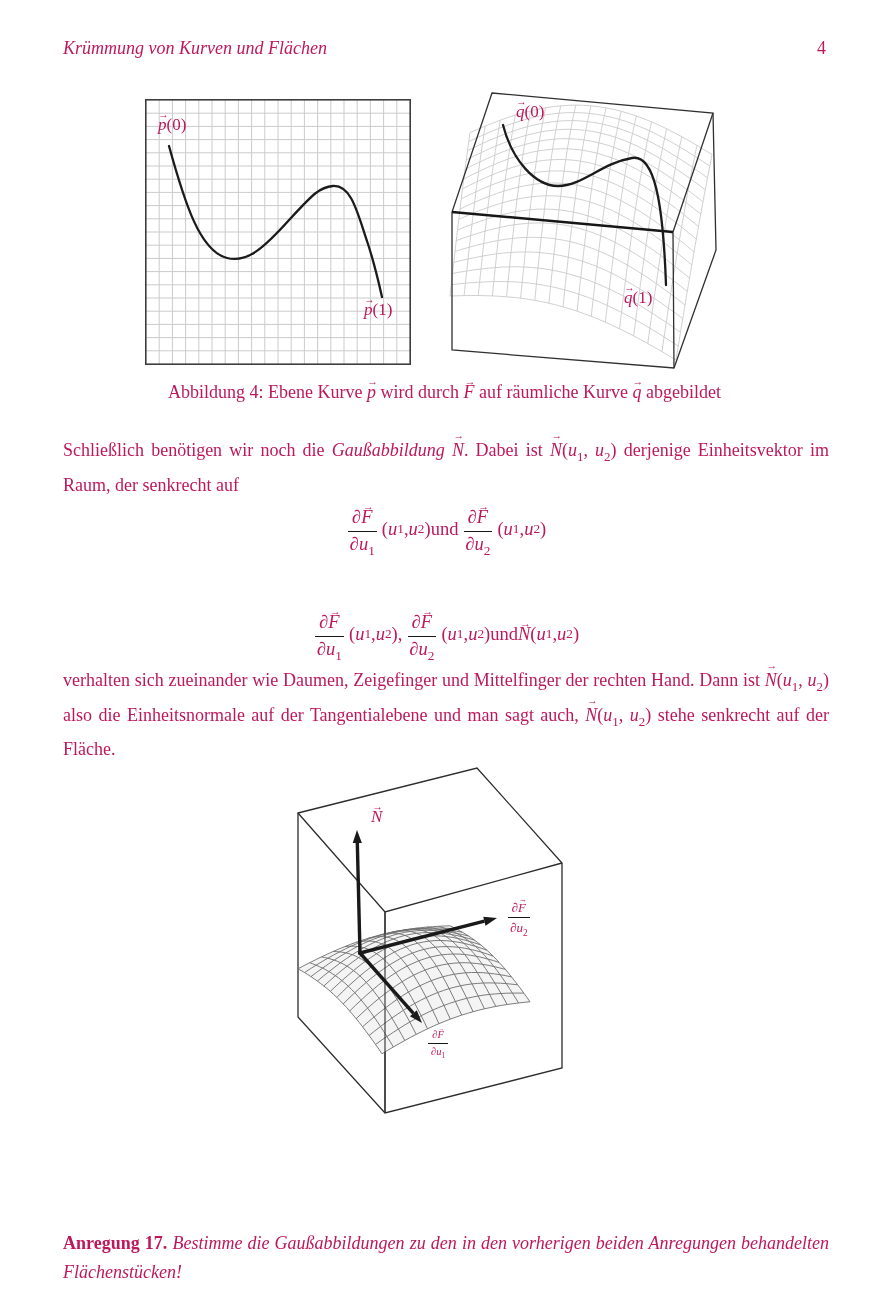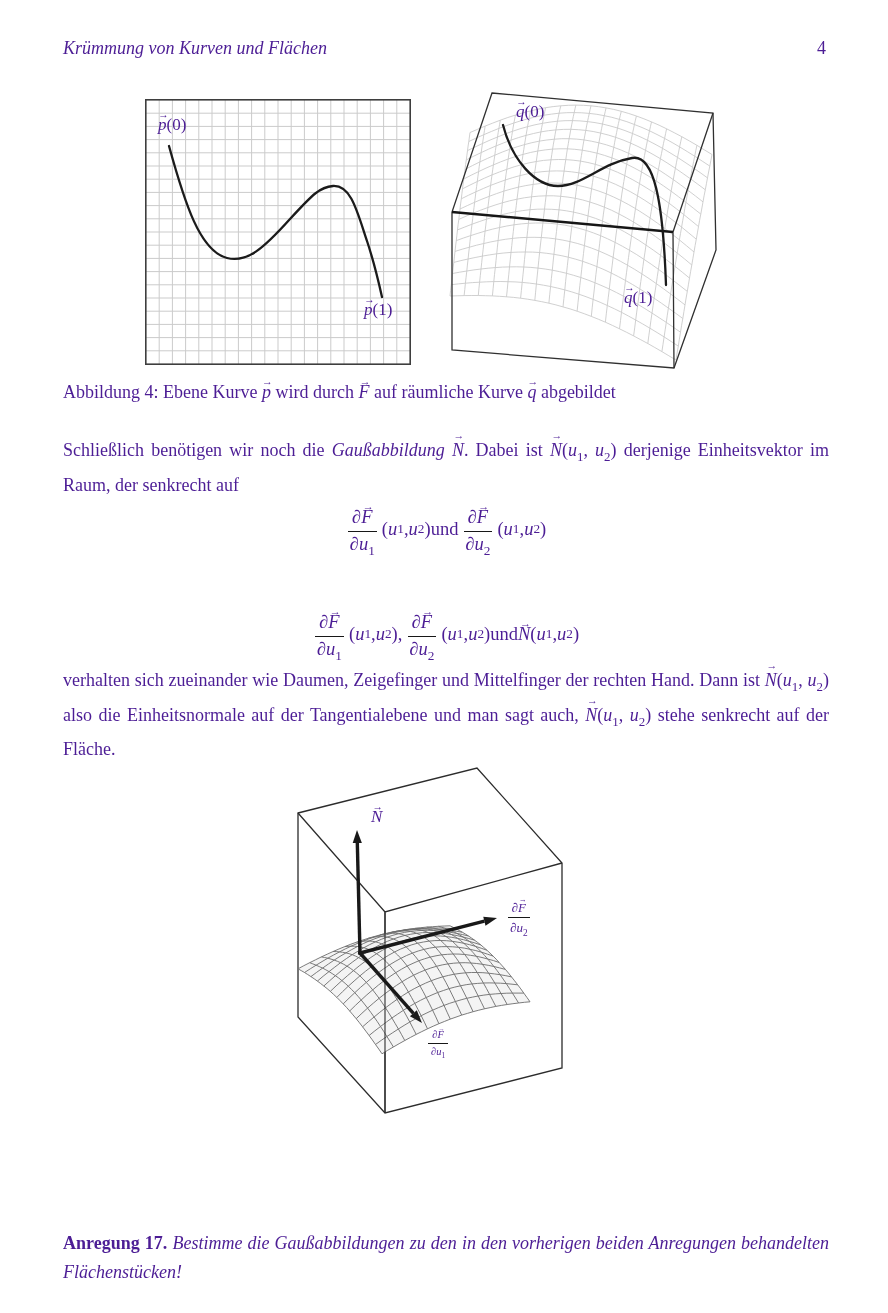--- a/index.html
+++ b/index.html
@@ -1,18 +1,18 @@
 <!DOCTYPE html>
 <html><head>
 <meta charset="utf-8">
 <style>
   html,body{margin:0;padding:0;background:#ffffff;}
   #page{
     position:relative;width:888px;height:1313px;background:#ffffff;
-    font-family:"Liberation Serif","DejaVu Serif",serif;color:#4c1d95;
+    font-family:"Liberation Serif","DejaVu Serif",serif;color:#be185d;
     font-size:18px;overflow:hidden;
   }
   .abs{position:absolute;}
   .it{font-style:italic;}
   .bf{font-weight:bold;}
   .justify{text-align:justify;}
   .body-text{line-height:29px;}
   sub{font-size:0.72em;}
   
   .vec{display:inline-block;position:relative;font-style:italic;}
@@ -25,21 +25,21 @@
     display:inline-flex;flex-direction:column;align-items:center;
     vertical-align:middle;margin:0 3px;line-height:1.18;text-align:center;
   }
   .frac .num{padding:7px 4px 2px;border-bottom:1.4px solid #171717;}
   .frac .den{padding:2px 4px 0;font-family:Liberation Serif, serif;}
   .formula{
     display:flex;justify-content:center;align-items:center;
     width:763px;font-size:18.5px;
   }
   .figlabel{position:absolute;white-space:nowrap;font-size:17px;}
-  .caption{width:763px;}
+  .caption{width:763px;text-align:center;}
 </style>
 </head>
 <body>
 
 <div id="page">
 
   <div class="abs" style="left:63px;top:38px;width:763px;display:flex;justify-content:space-between;">
     <span class="it">Krümmung von Kurven und Flächen</span>
     <span>4</span>
   </div>

